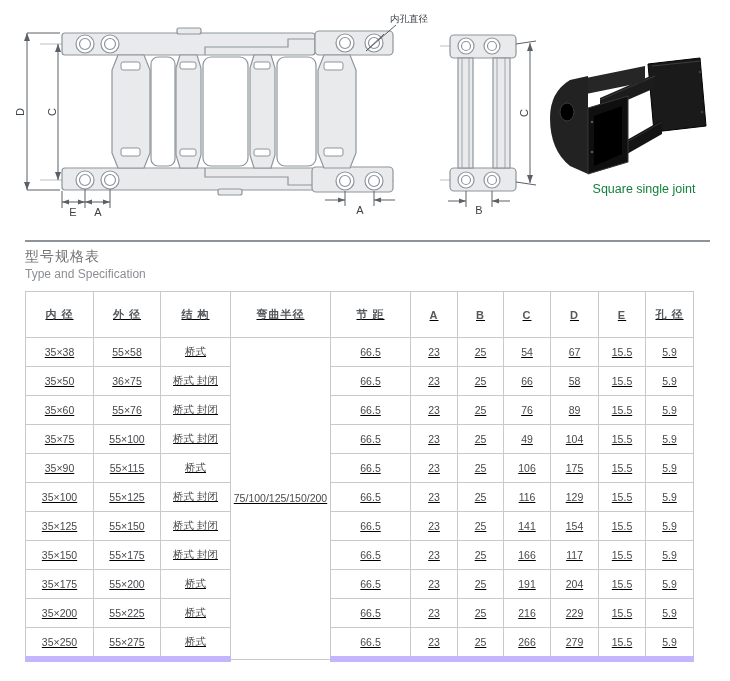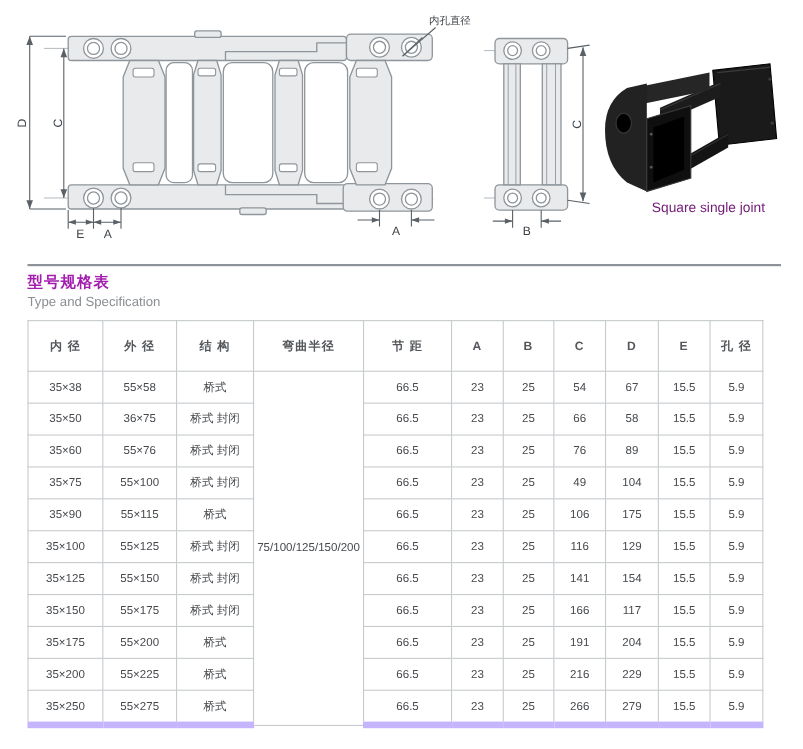--- a/index.html
+++ b/index.html
@@ -4,33 +4,33 @@
 <style>
   html,body{margin:0;padding:0;background:#fff;}
   #page{position:relative;width:730px;height:681px;background:#fff;overflow:hidden;
         font-family:"Liberation Sans","DejaVu Sans",sans-serif;}
   
   #drawing-svg{position:absolute;left:0;top:0;}
   .dim-label{font-size:11px;fill:#3d4247;font-family:"Liberation Sans","DejaVu Sans",sans-serif;}
   .note-label{font-size:9.5px;fill:#3d4247;font-family:"Liberation Sans","DejaVu Sans",sans-serif;}
   #joint-caption{position:absolute;left:560px;top:182px;width:168px;text-align:center;line-height:1.25;}
   #joint-caption .cn{font-size:13px;font-weight:bold;color:#141414;letter-spacing:1px;}
-  #joint-caption .en{font-size:12.5px;color:#701a75;}
+  #joint-caption .en{font-size:12.5px;color:#15803d;}
   
   #divider{position:absolute;left:25px;top:240px;width:685px;height:2px;background:#8e9399;}
-  #title-cn{position:absolute;left:25px;top:248px;font-size:14px;font-weight:bold;color:#a21caf;letter-spacing:1px;}
+  #title-cn{position:absolute;left:25px;top:248px;font-size:14px;font-weight:normal;color:#737373;letter-spacing:1px;}
   #title-en{position:absolute;left:25px;top:267px;font-size:12px;color:#8b8f93;text-align:right;}
   
   #spec-table-wrap{position:absolute;left:25px;top:291px;}
   table{border-collapse:collapse;table-layout:fixed;width:668px;}
   th,td{border:1px solid #c7cacd;text-align:center;vertical-align:middle;
         font-family:"Liberation Sans","DejaVu Sans",sans-serif;}
   thead th{height:43px;font-size:11px;font-weight:bold;color:#54585c;letter-spacing:1px;}
   tbody td{height:26px;font-size:10.5px;color:#46494d;}
-  table{border-top:1px solid #b6b9bc;}
+  table{border-top:1px solid #b6b9bc;text-decoration:underline;}
   tbody tr:last-child td{border-bottom:6px solid #c4b5fd;}
 </style>
 </head>
 <body>
 
 <div id="page">
 
   <svg id="drawing-svg" width="730" height="232" viewBox="0 0 730 232">
 
     <g stroke="#8e959b" stroke-width="1.2" fill="none">

